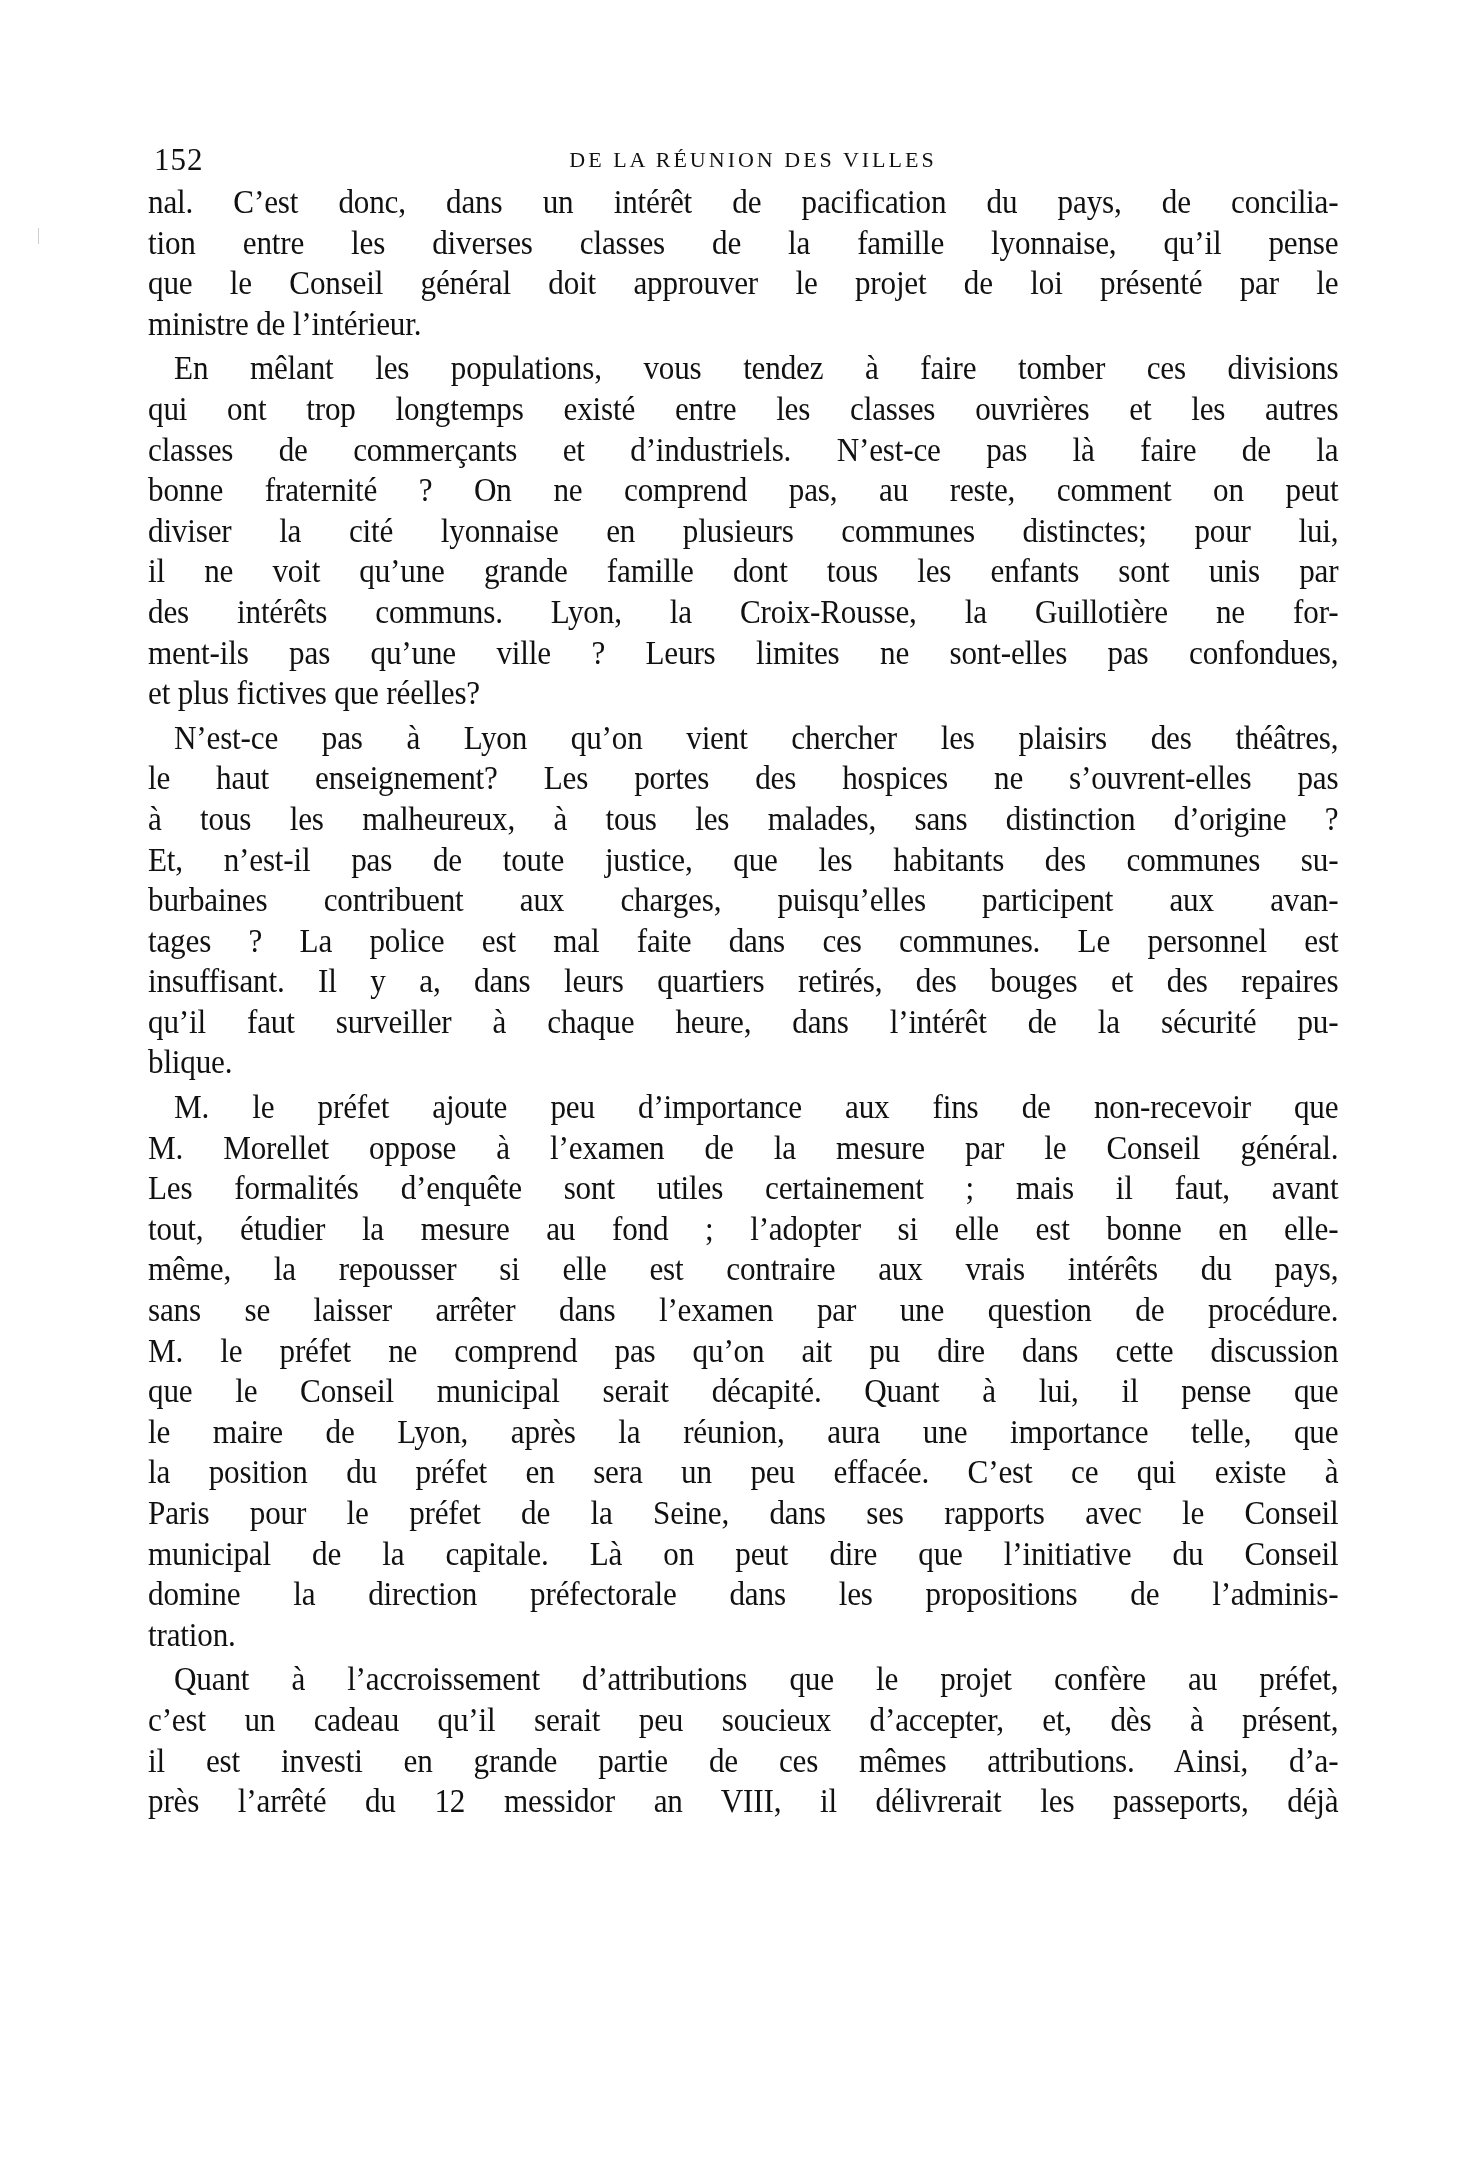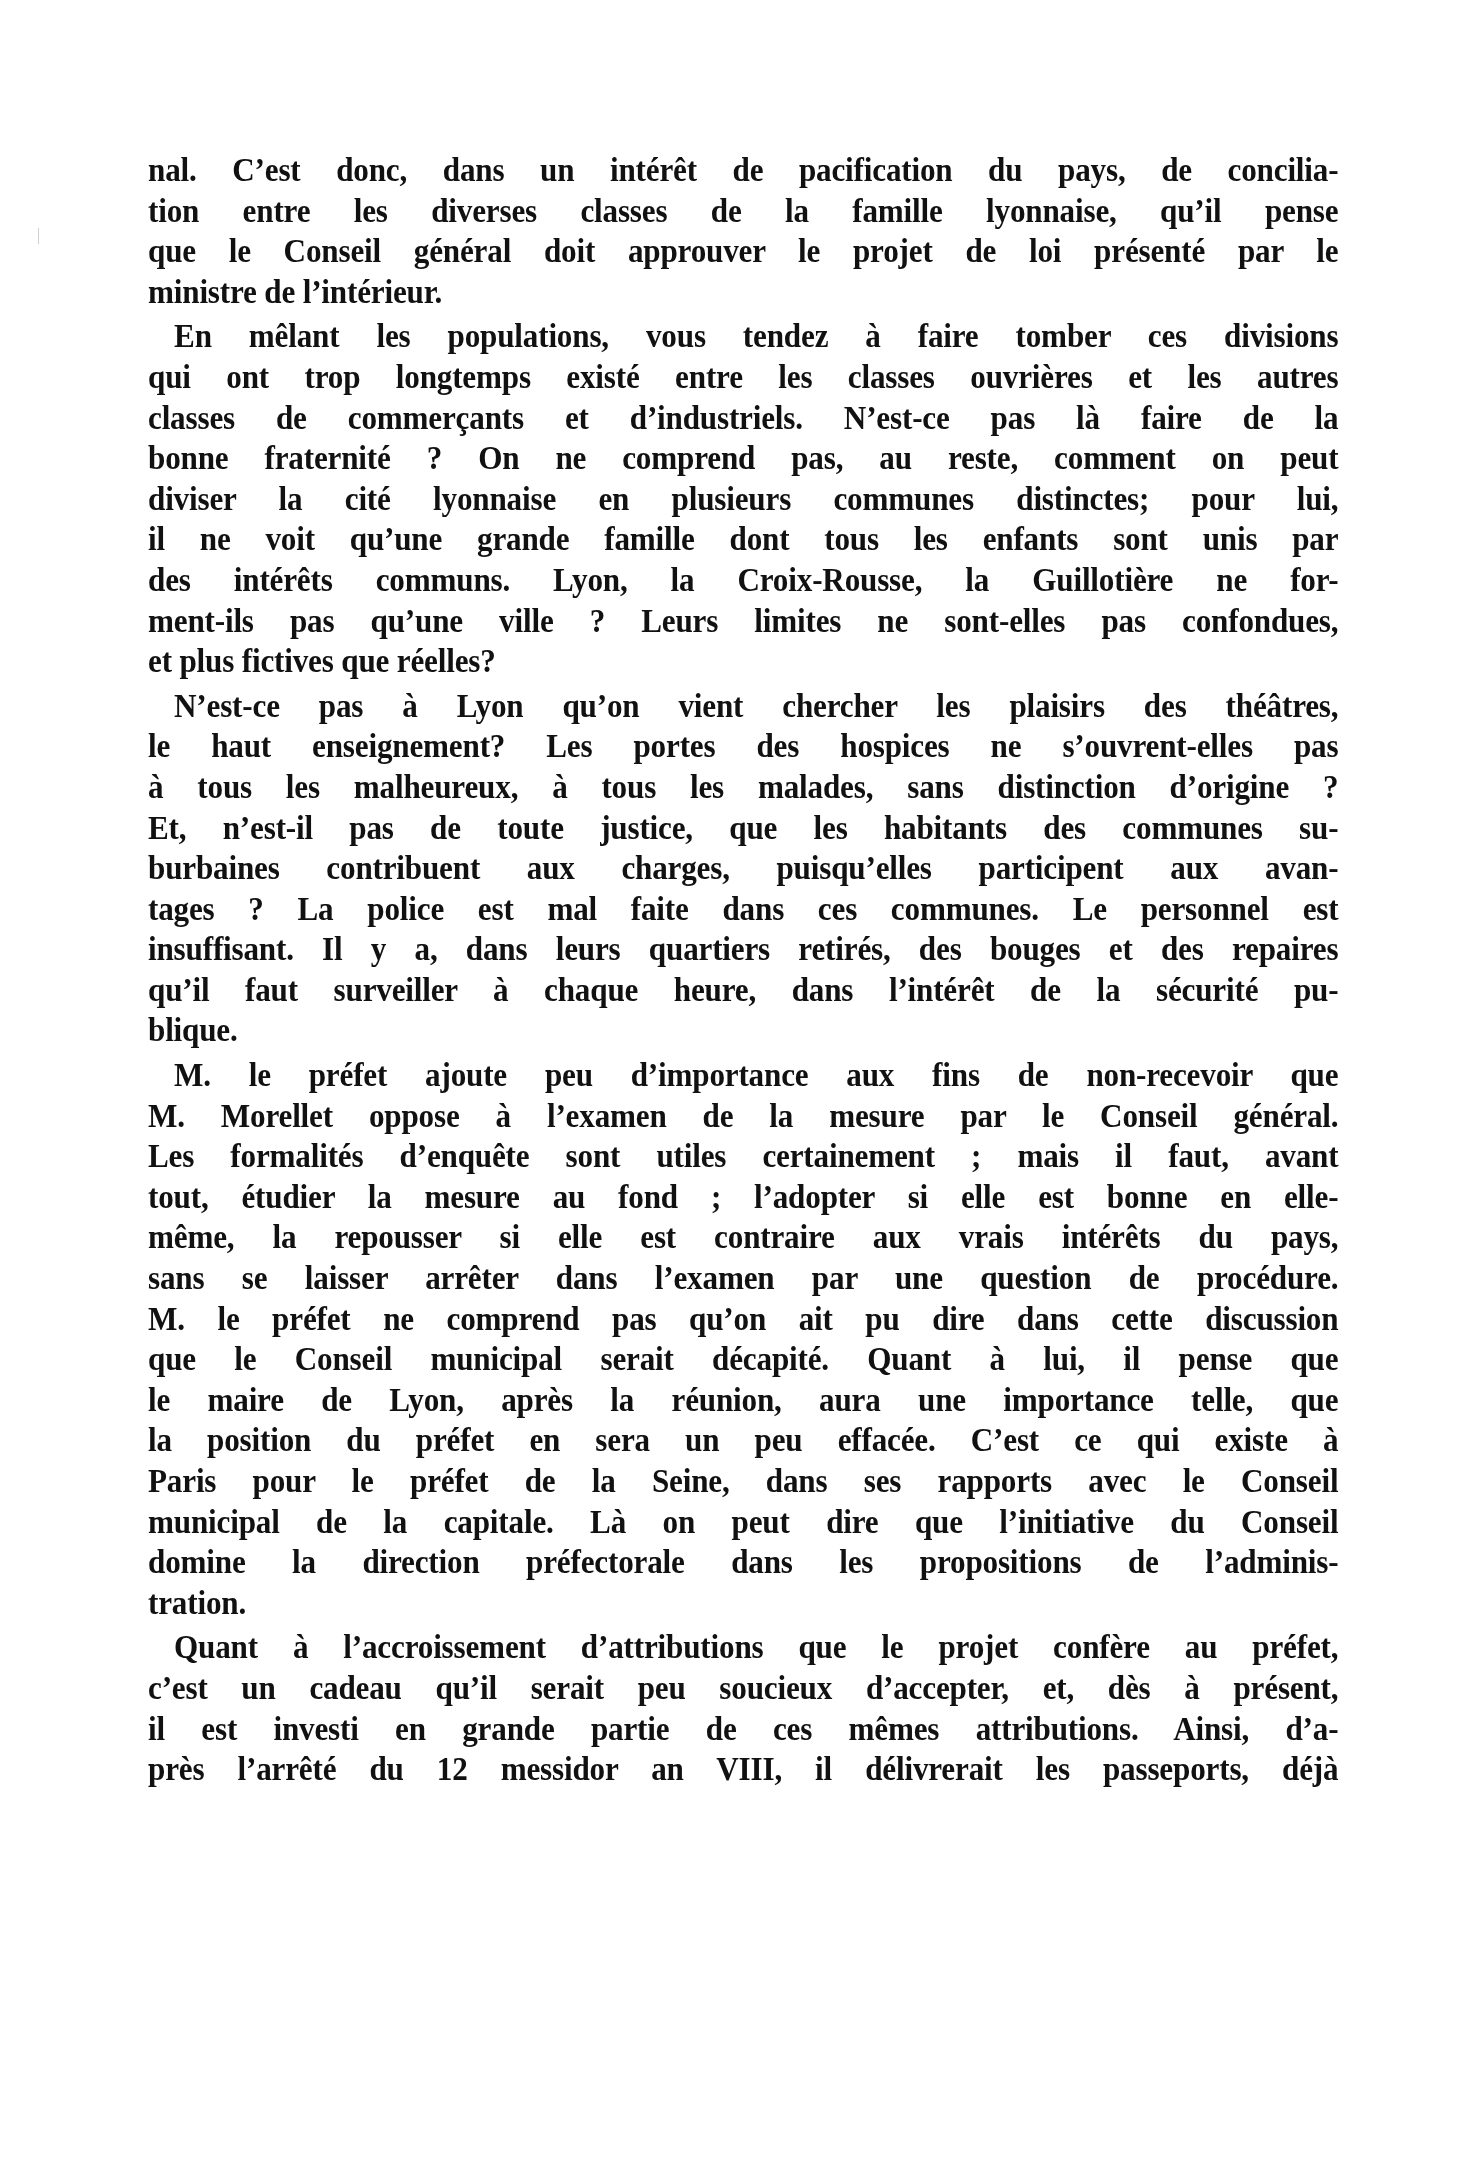--- a/index.html
+++ b/index.html
@@ -38,22 +38,21 @@
       left: 0;
       right: 0;
       top: 9px;
       text-align: center;
       font-size: 22px;
       letter-spacing: 3px;
       text-transform: uppercase;
       padding-left: 20px;
     }
     .body-text {
-      margin-top: 12px;
-      font-weight: bold;
+      margin-top: 0px;
     }
     .para {
       margin: 0 0 4px 0;
       font-size: 33.5px;
       line-height: 40.6px;
       text-align: justify;
       text-align-last: auto;
       letter-spacing: -0.2px;
       transform: scaleX(0.93);
       transform-origin: left top;
@@ -80,20 +79,24 @@
       height: 16px;
       background: #cfcfcf;
     }
   </style>
 </head>
 <body>
 
 <div class="margin-mark"></div>
 
 <div class="page">
+  <div class="running-head">
+    <span class="page-number">152</span>
+    <span class="running-title">DE LA RÉUNION DES VILLES</span>
+  </div>
 
   <div class="body-text">
     <p class="para">
       <span class="line">nal. C’est donc, dans un intérêt de pacification du pays, de concilia-</span>
       <span class="line">tion entre les diverses classes de la famille lyonnaise, qu’il pense</span>
       <span class="line">que le Conseil général doit approuver le projet de loi présenté par le</span>
       <span class="line last">ministre de l’intérieur.</span>
     </p>
 
     <p class="para">

